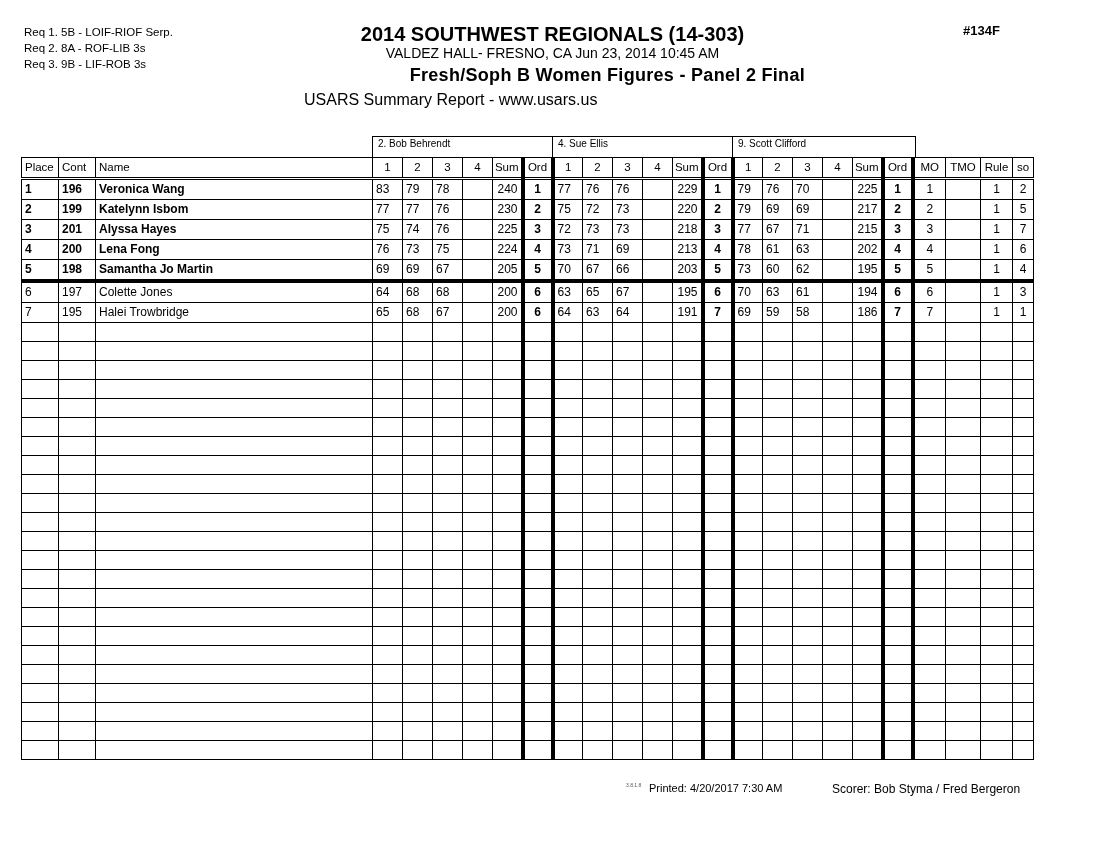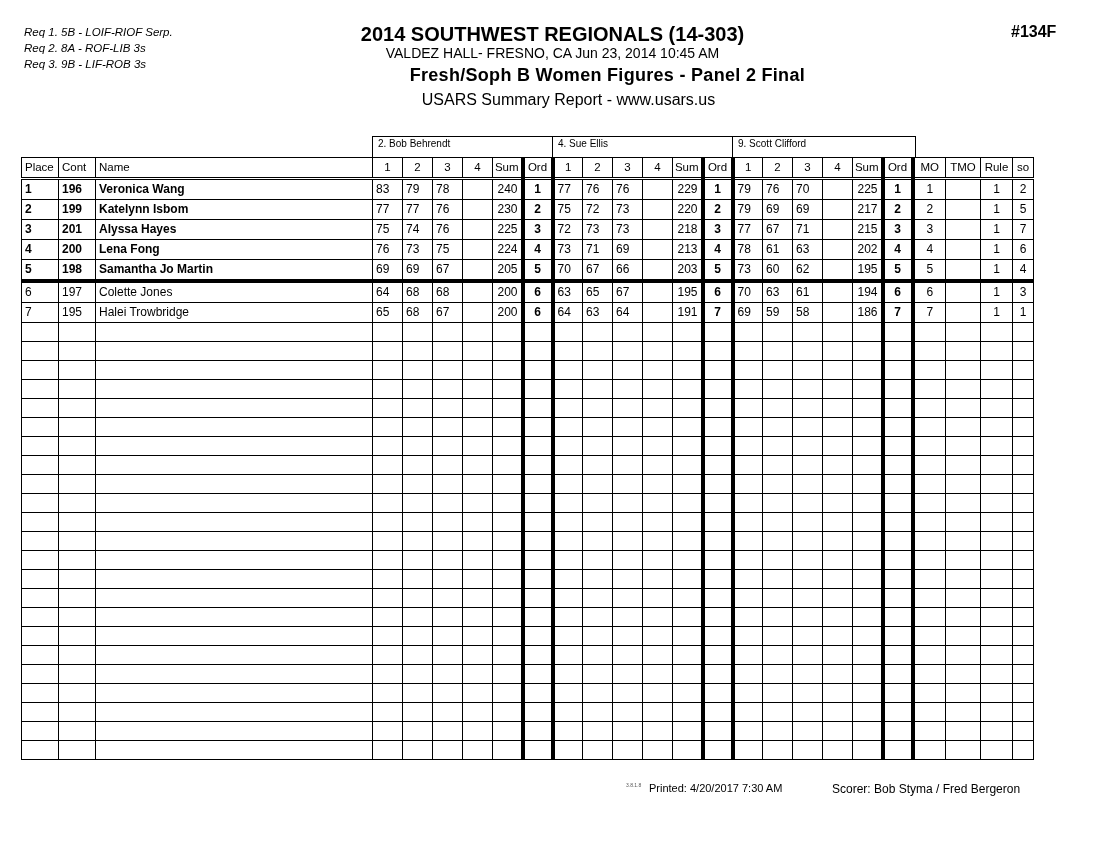--- a/index.html
+++ b/index.html
@@ -1,24 +1,24 @@
 <!DOCTYPE html>
 <html><head>
 <meta charset="utf-8">
 <style>
   html, body { margin:0; padding:0; background:#ffffff; }
   body { width:1100px; height:850px; position:relative; overflow:hidden;
          font-family:"Liberation Sans", sans-serif; color:#000; }
   .abs { position:absolute; white-space:nowrap; }
-  .req { left:24px; font-size:11.5px; line-height:14px;font-style:italic; }
+  .req { left:24px; font-size:11.5px; line-height:14px; }
   .title1 { left:300px; width:505px; text-align:center; top:23px; font-size:20px; font-weight:bold; }
   .title2 { left:300px; width:505px; text-align:center; top:45px; font-size:14px; }
   .title3 { left:300px; width:505px; text-align:right; top:65px; font-size:18px; font-weight:bold; letter-spacing:0.3px; }
-  .title4 { left:316px; width:505px; text-align:center; top:91px; font-size:16px; }
-  .evnum { left:963px; top:23px; font-size:16px; font-weight:bold;margin-left:48px; }
+  .title4 { left:304px; width:505px; top:91px; font-size:16px; }
+  .evnum { left:963px; top:23px; font-size:13px; font-weight:bold; }
 
   .judge-box { position:absolute; top:136px; height:21px; border:1px solid #000; border-bottom:none;
                font-size:10px; padding-left:5px; line-height:14px; box-sizing:border-box; }
 
   table.grid { position:absolute; left:21px; top:157px; border-collapse:collapse; table-layout:fixed; }
   table.grid td { border:1px solid #000; height:19px; padding:0 3px; font-size:12px; line-height:19px;
                   overflow:hidden; white-space:nowrap; box-sizing:border-box; }
   table.grid tr.hdr td { font-size:11.5px; border-bottom:3px double #000; }
   table.grid td.c { text-align:center; }
   table.grid td.r { text-align:right; }

